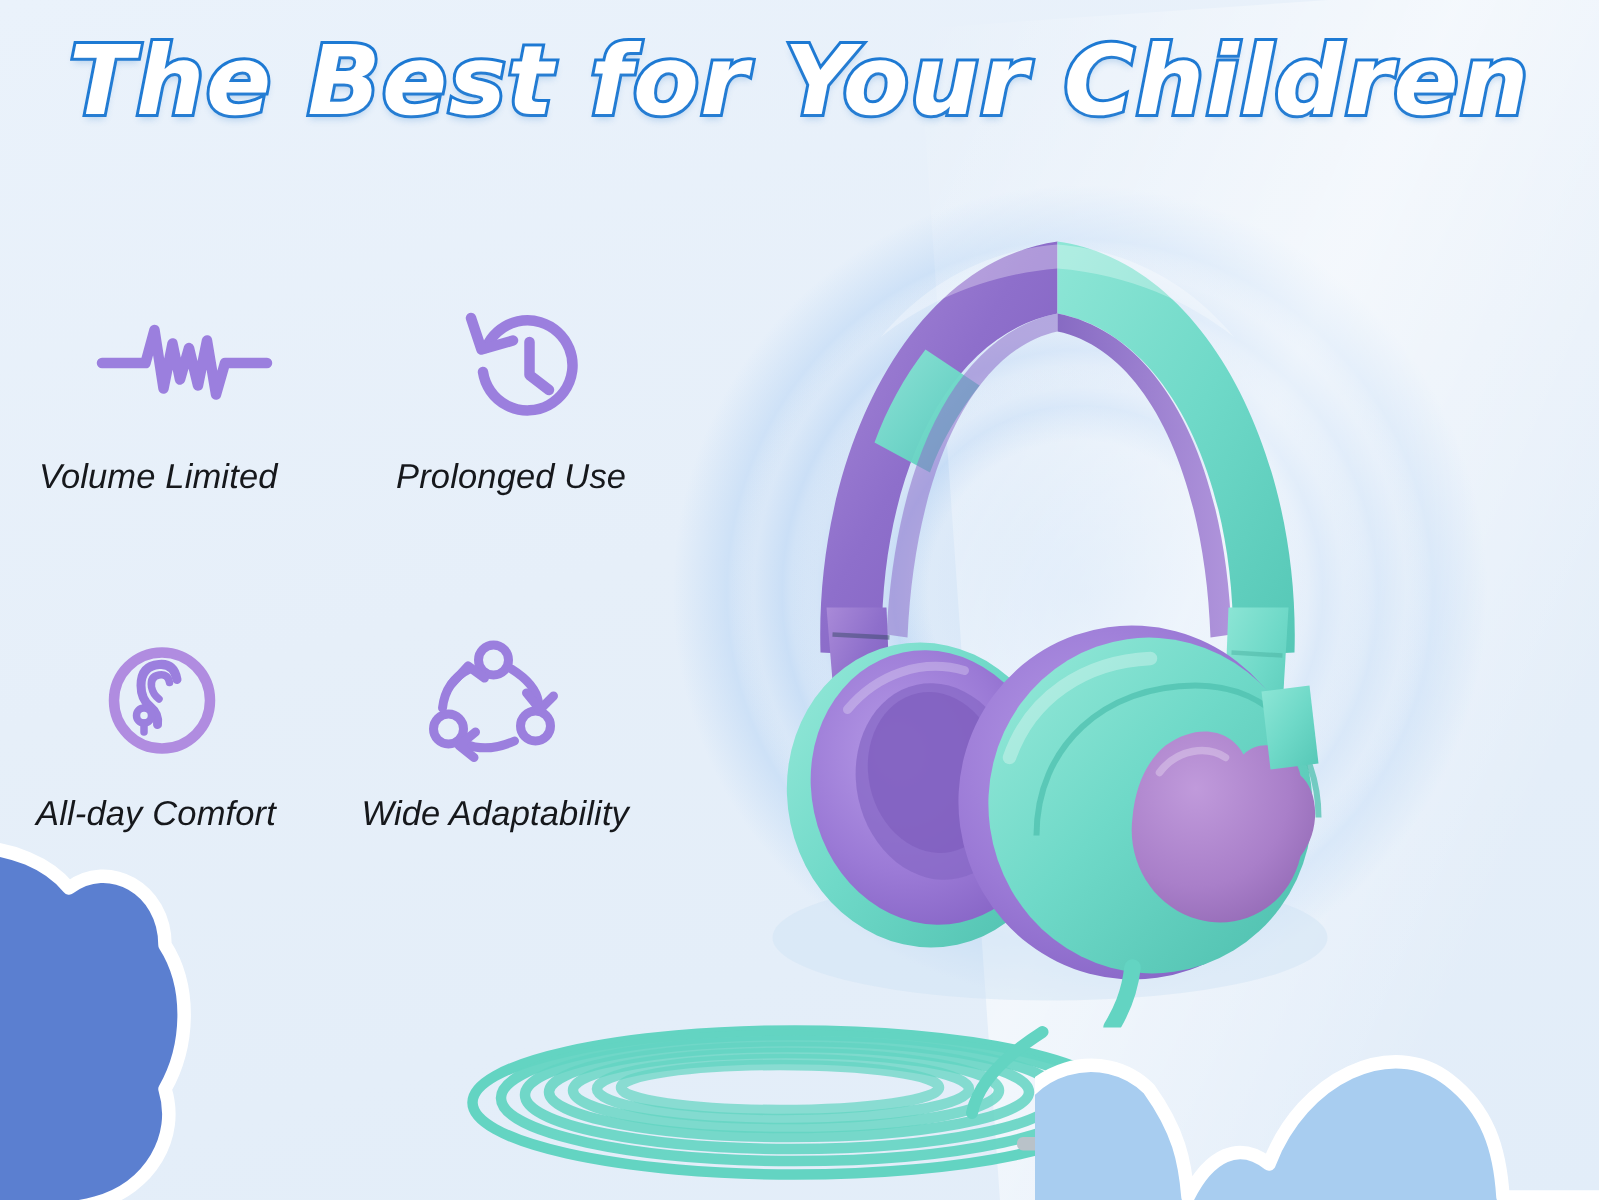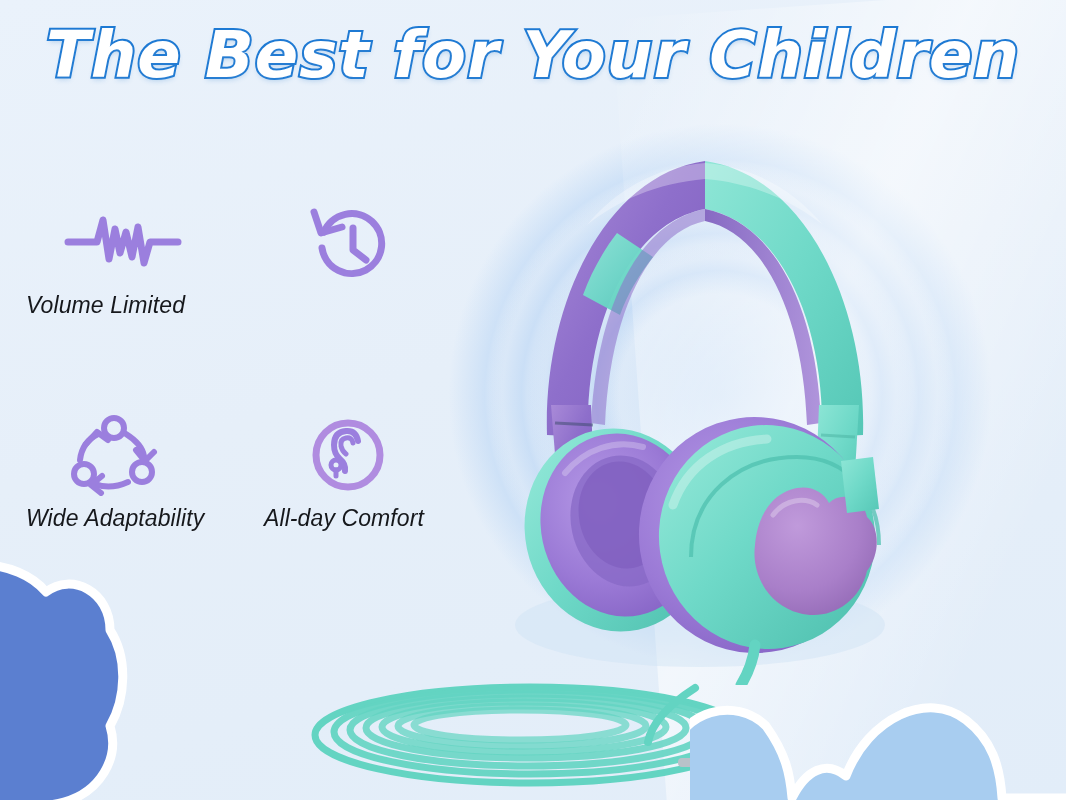--- a/index.html
+++ b/index.html
@@ -40,21 +40,21 @@
   }
 
   
   #features{position:absolute;left:18px;top:196px;width:470px;}
   .frow{display:flex;}
   .fcell{width:240px;box-sizing:border-box;}
   .fcell.col2{width:215px;}
   .ficon{height:92px;display:flex;align-items:center;padding-left:46px;}
   .fcell.col2 .ficon{padding-left:48px;}
   .flabel{font-size:23px;color:#16181c;letter-spacing:.1px;white-space:nowrap;
-          padding-left:8px;margin-top:4px;}
+          padding-left:8px;margin-top:16px;}
   .fcell.col2 .flabel{padding-left:6px;}
   .rowgap{height:90px;}
 
   
   #product{position:absolute;left:455px;top:105px;width:500px;height:580px;}
 
   
   #cloud-left{position:absolute;left:-40px;top:548px;}
   #cloud-right{position:absolute;left:690px;top:648px;}
 
@@ -89,54 +89,55 @@
       </div>
 
       <div class="fcell col2">
         <div class="ficon">
           <svg width="86" height="80" viewBox="0 0 86 80">
             <path d="M18 30 A30 30 0 1 1 16 46" fill="none" stroke="#9b7fde" stroke-width="7" stroke-linecap="round"></path>
             <path d="M8 10 L15 31 L36 25" fill="none" stroke="#9b7fde" stroke-width="7" stroke-linecap="round" stroke-linejoin="round"></path>
             <path d="M47 26 V48 L60 58" fill="none" stroke="#9b7fde" stroke-width="7" stroke-linecap="round" stroke-linejoin="round"></path>
           </svg>
         </div>
+        <div class="flabel">Prolonged Use</div>
       </div>
     </div>
 
     <div class="rowgap"></div>
 
     <div class="frow">
+      <div class="fcell col2">
+        <div class="ficon">
+          <svg width="84" height="84" viewBox="0 0 84 84">
+            <circle cx="42" cy="42" r="32" fill="none" stroke="#b08ce0" stroke-width="7"></circle>
+            <path d="M52 28 Q50 17 40 18 Q28 19 28 32 Q28 41 34 46 Q40 51 39 58" fill="none" stroke="#9b7fde" stroke-width="6" stroke-linecap="round"></path>
+            <path d="M47 30 Q46 24 40 25 Q34 26 35 33 Q36 38 40 41" fill="none" stroke="#9b7fde" stroke-width="5" stroke-linecap="round"></path>
+            <circle cx="30" cy="52" r="5" fill="none" stroke="#9b7fde" stroke-width="5"></circle>
+            <path d="M30 57 L30 63" fill="none" stroke="#9b7fde" stroke-width="5" stroke-linecap="round"></path>
+          </svg>
+        </div>
+        <div class="flabel">All-day Comfort</div>
+      </div>
+
       <div class="fcell">
         <div class="ficon">
           <svg width="100" height="82" viewBox="0 0 100 82">
             <circle cx="50" cy="14" r="10" fill="none" stroke="#9b7fde" stroke-width="6"></circle>
             <circle cx="20" cy="60" r="10" fill="none" stroke="#9b7fde" stroke-width="6"></circle>
             <circle cx="78" cy="58" r="10" fill="none" stroke="#9b7fde" stroke-width="6"></circle>
             <path d="M62 20 Q78 30 80 42" fill="none" stroke="#9b7fde" stroke-width="6" stroke-linecap="round"></path>
             <path d="M72 36 L81 47 L90 38" fill="none" stroke="#9b7fde" stroke-width="6" stroke-linecap="round" stroke-linejoin="round"></path>
             <path d="M64 68 Q46 76 31 70" fill="none" stroke="#9b7fde" stroke-width="6" stroke-linecap="round"></path>
             <path d="M38 62 L27 71 L37 79" fill="none" stroke="#9b7fde" stroke-width="6" stroke-linecap="round" stroke-linejoin="round"></path>
             <path d="M16 46 Q18 28 34 20" fill="none" stroke="#9b7fde" stroke-width="6" stroke-linecap="round"></path>
             <path d="M22 30 L33 18 L44 26" fill="none" stroke="#9b7fde" stroke-width="6" stroke-linecap="round" stroke-linejoin="round"></path>
           </svg>
         </div>
         <div class="flabel">Wide Adaptability</div>
-      </div>
-
-      <div class="fcell col2">
-        <div class="ficon">
-          <svg width="84" height="84" viewBox="0 0 84 84">
-            <circle cx="42" cy="42" r="32" fill="none" stroke="#b08ce0" stroke-width="7"></circle>
-            <path d="M52 28 Q50 17 40 18 Q28 19 28 32 Q28 41 34 46 Q40 51 39 58" fill="none" stroke="#9b7fde" stroke-width="6" stroke-linecap="round"></path>
-            <path d="M47 30 Q46 24 40 25 Q34 26 35 33 Q36 38 40 41" fill="none" stroke="#9b7fde" stroke-width="5" stroke-linecap="round"></path>
-            <circle cx="30" cy="52" r="5" fill="none" stroke="#9b7fde" stroke-width="5"></circle>
-            <path d="M30 57 L30 63" fill="none" stroke="#9b7fde" stroke-width="5" stroke-linecap="round"></path>
-          </svg>
-        </div>
-        <div class="flabel">All-day Comfort</div>
       </div>
     </div>
   </div>
 
   <div id="product">
     <svg width="500" height="580" viewBox="0 0 500 580">
       <defs>
         <linearGradient id="gPurBand" x1="0" y1="0" x2="1" y2="1">
           <stop offset="0%" stop-color="#a98ad8"></stop>
           <stop offset="45%" stop-color="#8e6fcb"></stop>

